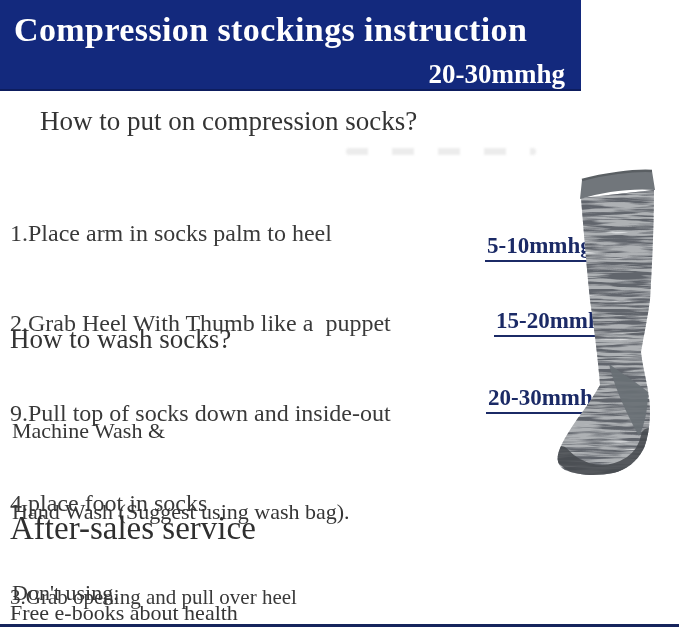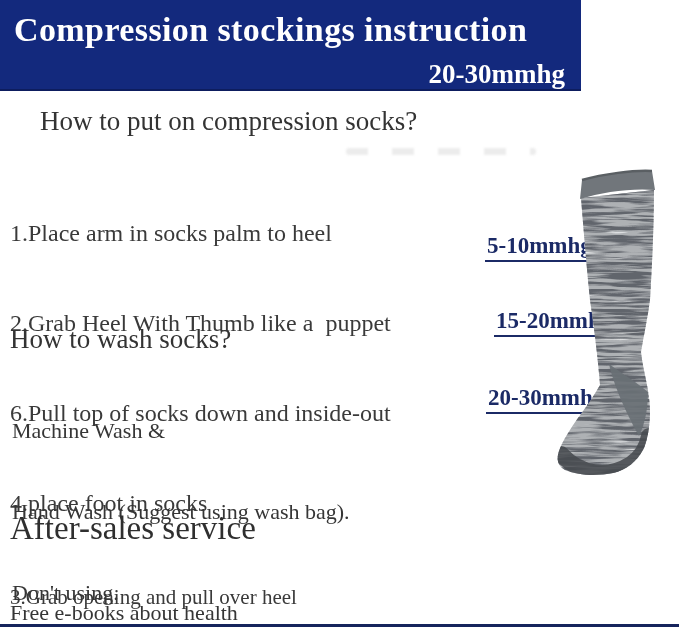--- a/index.html
+++ b/index.html
@@ -57,21 +57,21 @@
 <div class="banner">
   <div class="banner-title">Compression stockings instruction</div>
   <div class="banner-note">20-30mmhg</div>
 </div>
 
 <div class="abs h1" id="putOnHeading">How to put on compression socks?</div>
 
 <div class="abs" id="steps">
   <span class="step">1.Place arm in socks palm to heel</span>
   <span class="step">2.Grab Heel With Thumb like a  puppet</span>
-  <span class="step">6.Pull top of socks down and inside-out</span>
+  <span class="step">9.Pull top of socks down and inside-out</span>
   <span class="step">4.place foot in socks</span>
   <span class="step small">3.Grab opening and pull over heel</span>
 </div>
 
 <div class="smudge"></div>
 
 <div class="pressure-label" id="pl0">5-10mmhg</div>
 <div class="pressure-label" id="pl1">15-20mmhg</div>
 <div class="pressure-label" id="pl2">20-30mmhg</div>
 

